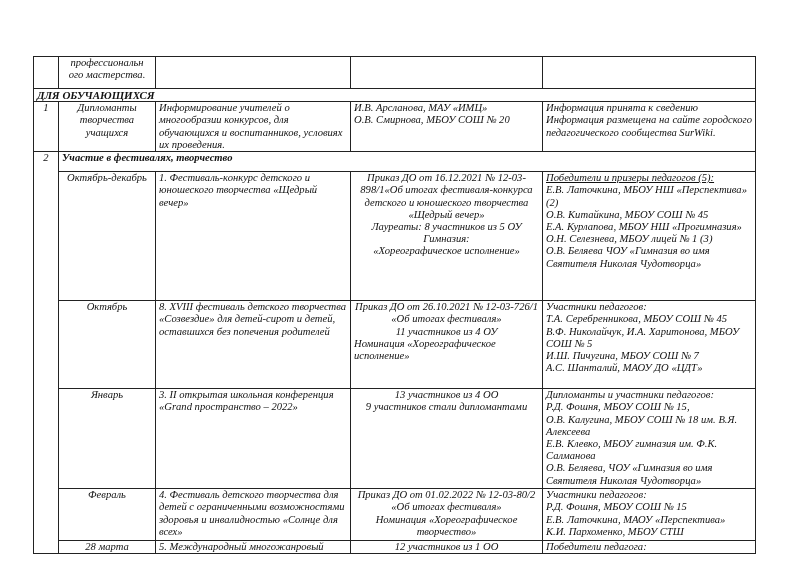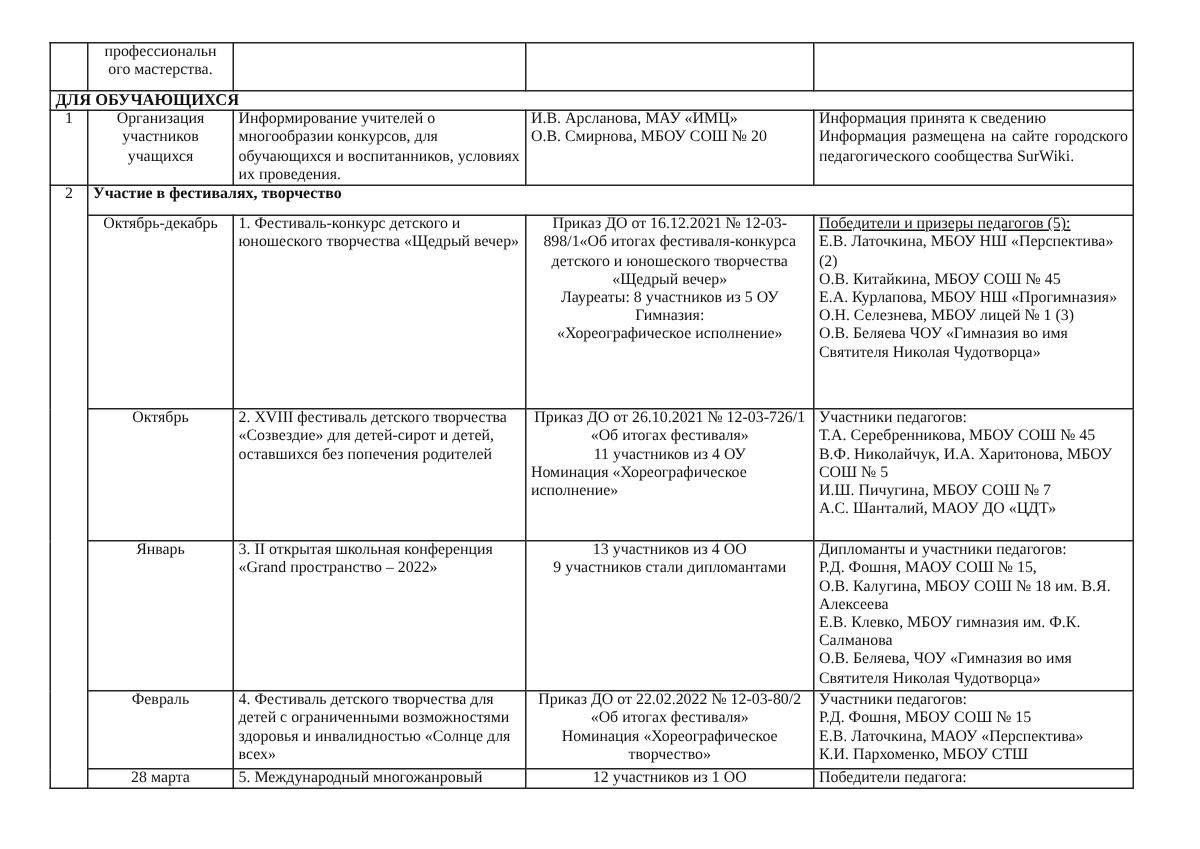--- a/index.html
+++ b/index.html
@@ -1,20 +1,20 @@
 <!DOCTYPE html>
 <html><head>
 <meta charset="utf-8">
 <style>
   html, body { margin: 0; padding: 0; background: #ffffff; }
   body { width: 800px; height: 566px; overflow: hidden; position: relative;
          font-family: "Liberation Serif", "DejaVu Serif", serif; color: #111; }
   .page { position: absolute; left: 0; top: 0; width: 800px; height: 566px; background: #fff; }
-  table.doc { position: absolute; left: 33px; top: 28px; width: 722px;
-              border-collapse: collapse; table-layout: fixed; font-size: 10.6px; line-height: 12.2px; }
+  table.doc { position: absolute; left: 33px; top: 56px; width: 722px;
+              border-collapse: collapse; table-layout: fixed; font-size: 10.6px; line-height: 12.2px; font-style: italic; }
   table.doc td { border: 1.2px solid #222; padding: 0 3px; vertical-align: top; }
   td.c { text-align: center; }
   td.j { text-align: justify; margin-left: 41px; }
   .bold { font-weight: bold; }
   .u { text-decoration: underline; }
   .ln { display: block; }
   .sec td { font-weight: bold; font-size: 11px; padding-left: 2px; margin-top: 44px; }
   col.c1 { width: 25px; } col.c2 { width: 97px; } col.c3 { width: 195px; }
   col.c4 { width: 192px; } col.c5 { width: 213px; }
 </style>
@@ -39,21 +39,21 @@
     <td></td>
     <td></td>
   </tr>
 
   <tr class="sec" style="height:13px">
     <td colspan="5">ДЛЯ ОБУЧАЮЩИХСЯ</td>
   </tr>
 
   <tr style="height:50px">
     <td class="c">1</td>
-    <td class="c">Организация участников учащихся</td>
+    <td class="c">Дипломанты творчества учащихся</td>
     <td>Информирование учителей о многообразии конкурсов, для обучающихся и воспитанников, условиях их проведения.</td>
     <td>
       <span class="ln">И.В. Арсланова, МАУ «ИМЦ»</span>
       <span class="ln">О.В. Смирнова, МБОУ СОШ № 20</span>
     </td>
     <td class="j">
       <span class="ln">Информация принята к сведению</span>
       <span class="ln" style="text-align:justify;text-align-last:left">Информация размещена на сайте городского педагогического сообщества SurWiki.</span>
     </td>
   </tr>
@@ -77,21 +77,21 @@
       <span class="ln">Е.В. Латочкина, МБОУ НШ «Перспектива» (2)</span>
       <span class="ln">О.В. Китайкина, МБОУ СОШ № 45</span>
       <span class="ln">Е.А. Курлапова, МБОУ НШ «Прогимназия»</span>
       <span class="ln">О.Н. Селезнева, МБОУ лицей № 1 (3)</span>
       <span class="ln">О.В. Беляева ЧОУ «Гимназия во имя Святителя Николая Чудотворца»</span>
     </td>
   </tr>
 
   <tr style="height:88px">
     <td class="c">Октябрь</td>
-    <td>2.  XVIII фестиваль детского творчества «Созвездие» для детей-сирот и детей, оставшихся без попечения родителей</td>
+    <td>8.  XVIII фестиваль детского творчества «Созвездие» для детей-сирот и детей, оставшихся без попечения родителей</td>
     <td class="c">
       <span class="ln">Приказ ДО от 26.10.2021 № 12-03-726/1 «Об итогах фестиваля»</span>
       <span class="ln">11 участников из 4 ОУ</span>
       <span class="ln" style="text-align:left">Номинация «Хореографическое исполнение»</span>
     </td>
     <td>
       <span class="ln">Участники педагогов:</span>
       <span class="ln">Т.А. Серебренникова, МБОУ СОШ № 45</span>
       <span class="ln">В.Ф. Николайчук, И.А. Харитонова, МБОУ СОШ № 5</span>
       <span class="ln">И.Ш. Пичугина, МБОУ СОШ № 7</span>
@@ -101,32 +101,32 @@
 
   <tr style="height:100px">
     <td class="c">Январь</td>
     <td>3.  II открытая школьная конференция «Grand пространство – 2022»</td>
     <td class="c">
       <span class="ln">13 участников из 4 ОО</span>
       <span class="ln">9 участников стали дипломантами</span>
     </td>
     <td>
       <span class="ln">Дипломанты и участники педагогов:</span>
-      <span class="ln">Р.Д. Фошня, МАОУ СОШ № 15,</span>
+      <span class="ln">Р.Д. Фошня, МБОУ СОШ № 15,</span>
       <span class="ln">О.В. Калугина, МБОУ СОШ № 18 им. В.Я. Алексеева</span>
       <span class="ln">Е.В. Клевко, МБОУ гимназия им. Ф.К. Салманова</span>
       <span class="ln">О.В. Беляева, ЧОУ «Гимназия во имя Святителя Николая Чудотворца»</span>
     </td>
   </tr>
 
   <tr style="height:52px">
     <td class="c">Февраль</td>
     <td>4.  Фестиваль детского творчества для детей с ограниченными возможностями здоровья и инвалидностью «Солнце для всех»</td>
     <td class="c">
-      <span class="ln">Приказ ДО от 22.02.2022 № 12-03-80/2 «Об итогах фестиваля»</span>
+      <span class="ln">Приказ ДО от 01.02.2022 № 12-03-80/2 «Об итогах фестиваля»</span>
       <span class="ln">Номинация «Хореографическое творчество»</span>
     </td>
     <td>
       <span class="ln">Участники педагогов:</span>
       <span class="ln">Р.Д. Фошня, МБОУ СОШ № 15</span>
       <span class="ln">Е.В. Латочкина, МАОУ «Перспектива»</span>
       <span class="ln">К.И. Пархоменко, МБОУ СТШ</span>
     </td>
   </tr>
 

